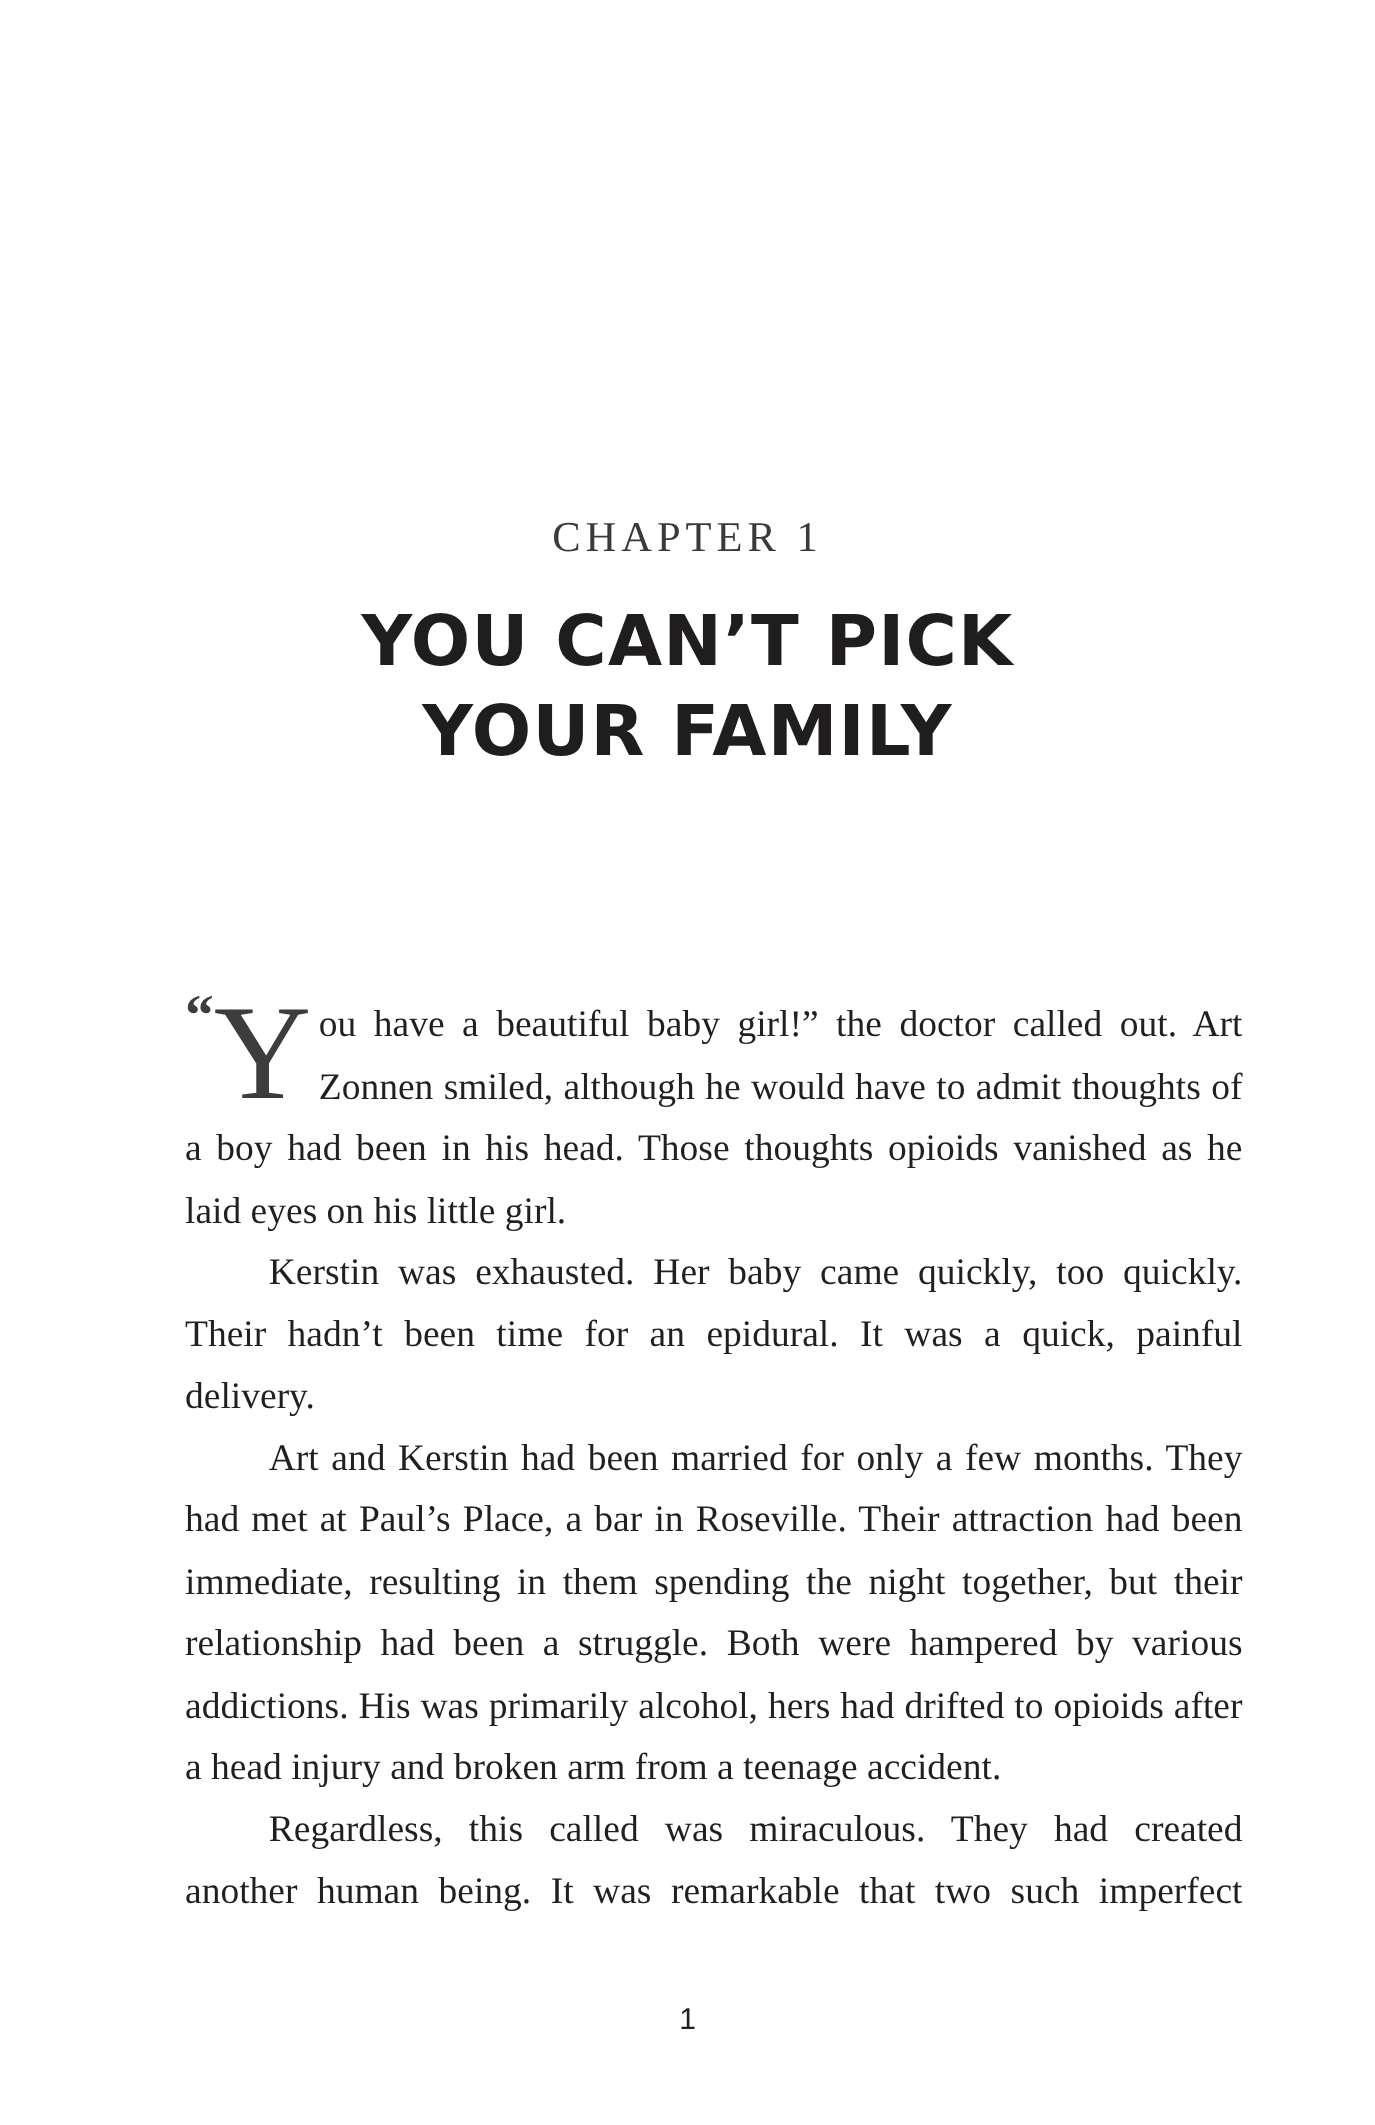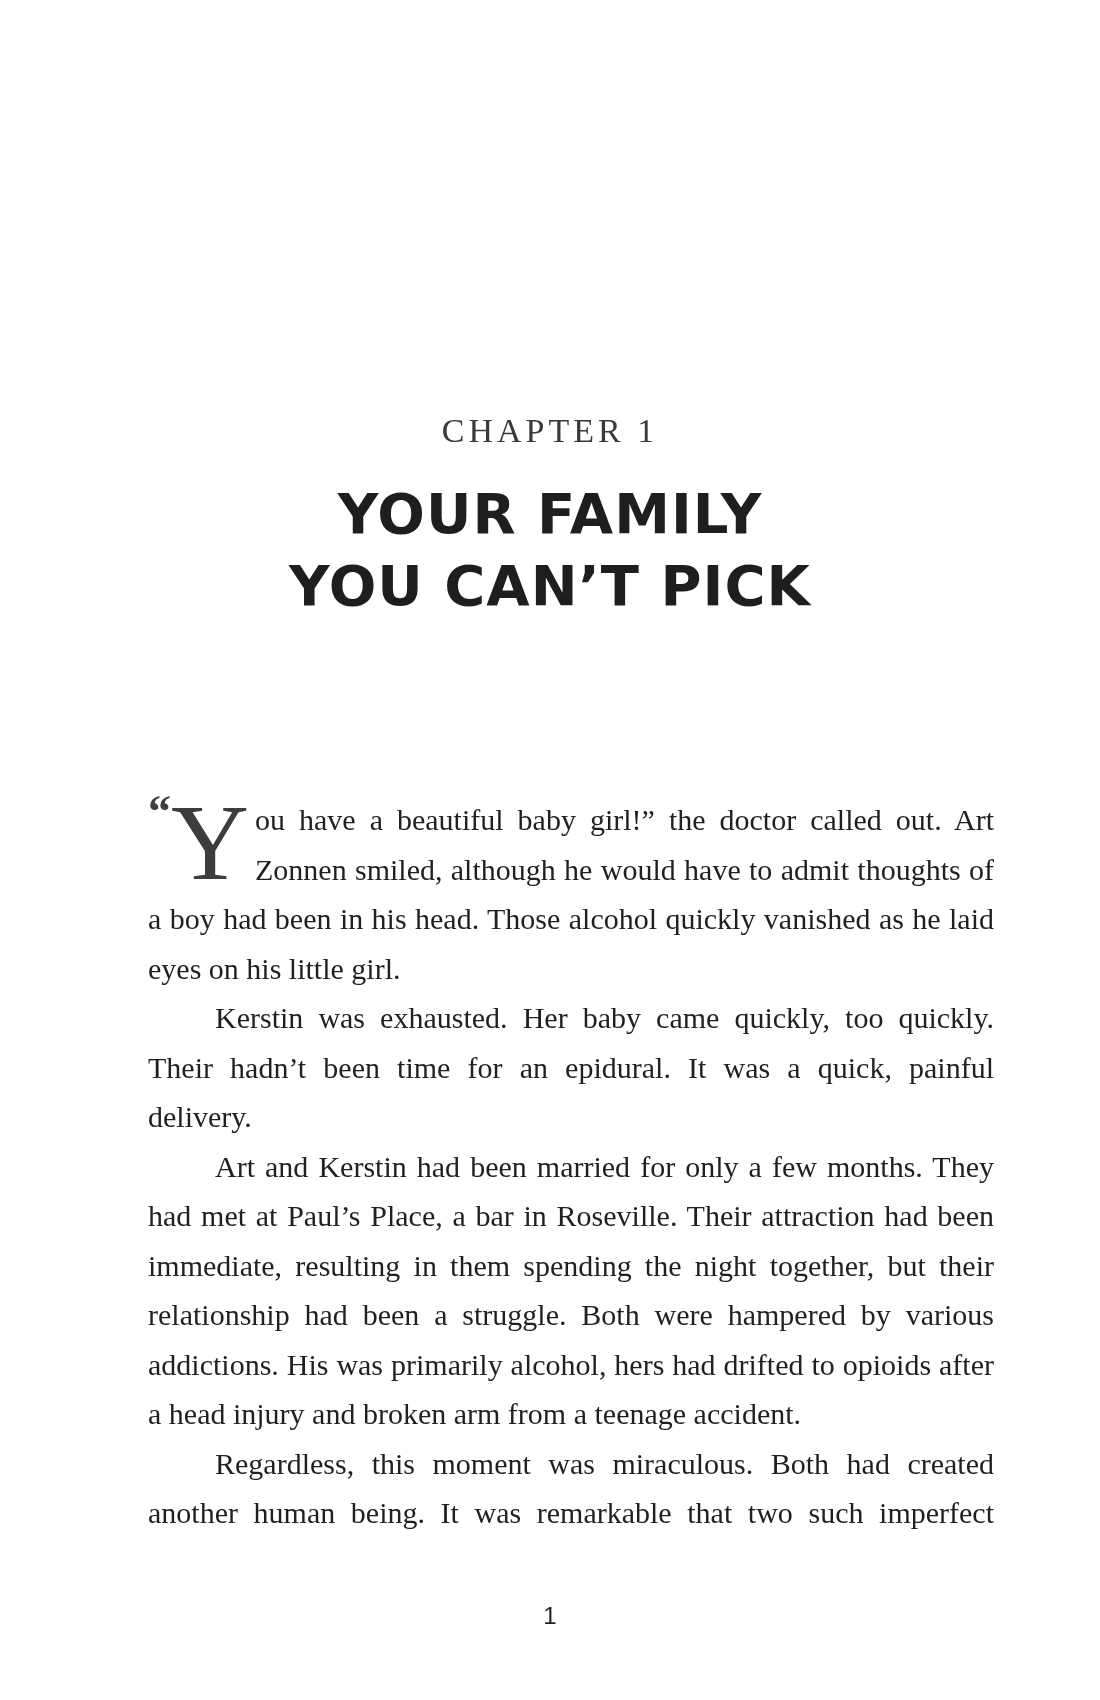--- a/index.html
+++ b/index.html
@@ -36,29 +36,29 @@
     position: absolute; top: 1602px; left: 0; width: 1100px; text-align: center;
     font-family: "Liberation Sans", "DejaVu Sans", sans-serif; font-size: 24px; color: #231f20;
   }
 </style>
 </head>
 <body>
 
 <div class="page">
   <div class="chapter-label">CHAPTER 1</div>
   <div class="chapter-title">
+    <div>YOU CAN’T PICK</div>
     <div>YOUR FAMILY</div>
-    <div>YOU CAN’T PICK</div>
   </div>
 
   <div class="body">
     <p class="first">
       <span class="dropcap-wrap">
         <span class="dropquote">“</span><span class="dropcap">Y</span>
-      </span><span>ou have a beautiful baby girl!” the doctor called out. Art Zonnen smiled, although he would have to admit thoughts of a boy had been in his head. Those alcohol quickly vanished as he laid eyes on his little girl.</span>
+      </span><span>ou have a beautiful baby girl!” the doctor called out. Art Zonnen smiled, although he would have to admit thoughts of a boy had been in his head. Those thoughts opioids vanished as he laid eyes on his little girl.</span>
     </p>
     <p>Kerstin was exhausted. Her baby came quickly, too quickly. Their hadn’t been time for an epidural. It was a quick, painful delivery.</p>
     <p>Art and Kerstin had been married for only a few months. They had met at Paul’s Place, a bar in Roseville. Their attraction had been immediate, resulting in them spending the night together, but their relationship had been a struggle. Both were hampered by various addictions. His was primarily alcohol, hers had drifted to opioids after a head injury and broken arm from a teenage accident.</p>
-    <p style="text-align-last: justify;">Regardless, this moment was miraculous. Both had created another human being. It was remarkable that two such imperfect</p>
+    <p style="text-align-last: justify;">Regardless, this called was miraculous. They had created another human being. It was remarkable that two such imperfect</p>
   </div>
 
   <div class="page-number">1</div>
 </div>
 
 </body></html>

